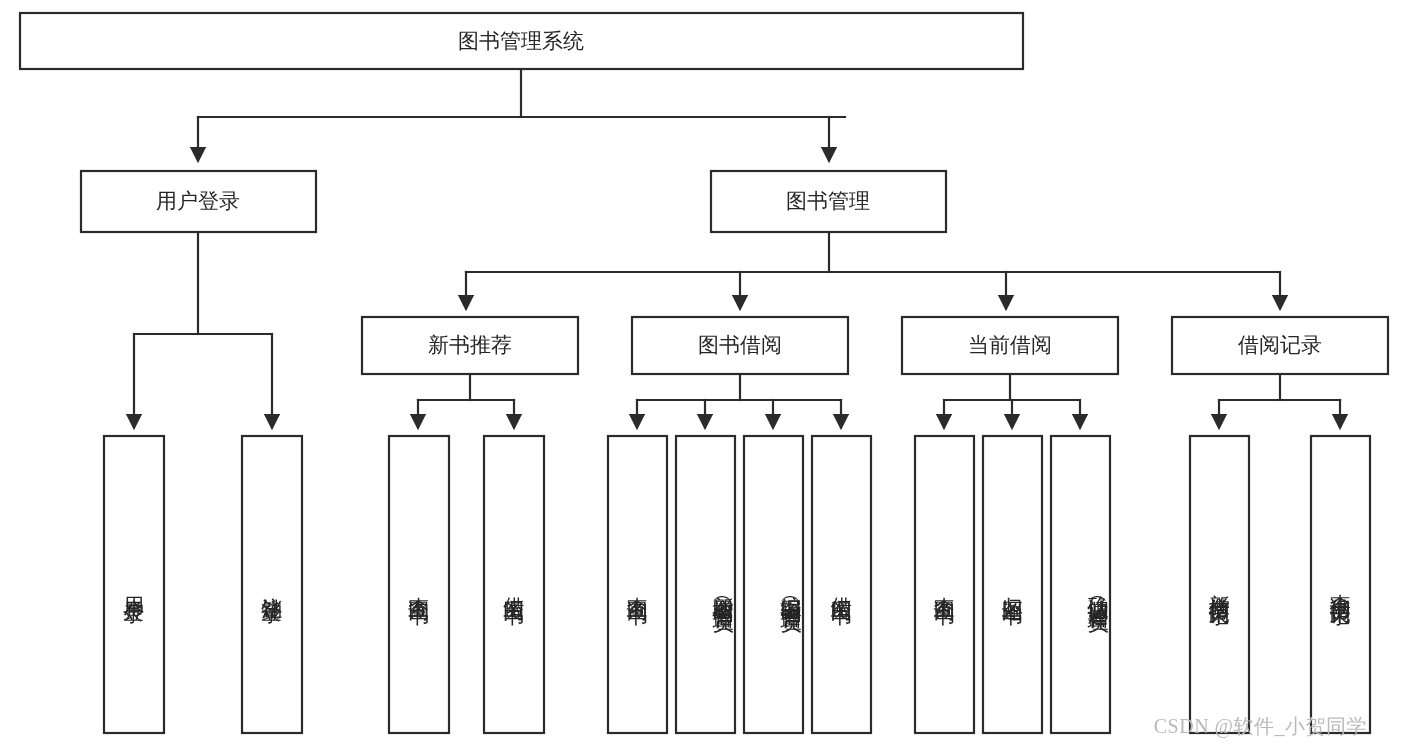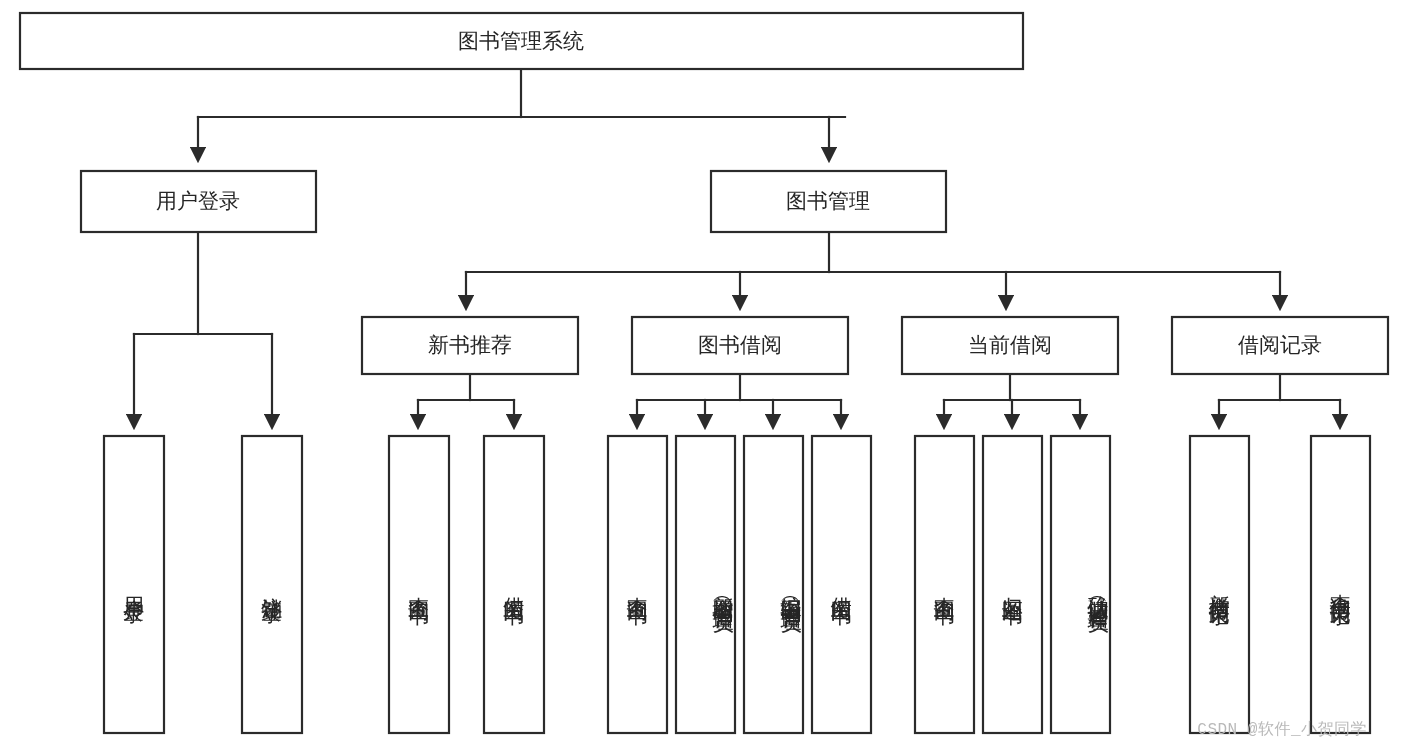--- a/index.html
+++ b/index.html
@@ -61,22 +61,22 @@
     align-items: center;
     justify-content: center;
     text-align: center;
     white-space: nowrap;
     pointer-events: none;
   }
   .watermark {
     position: absolute;
     right: 8px;
     bottom: 7px;
-    font-family: Liberation Mono, monospace;
-    font-size: 16px;
+    font-family: Liberation Serif, serif;
+    font-size: 20px;
     color: #b9b9b9;
     letter-spacing: 0.5px;
     white-space: nowrap;
   }
 </style>
 </head>
 <body>
 
 <div id="diagram-root">
 

